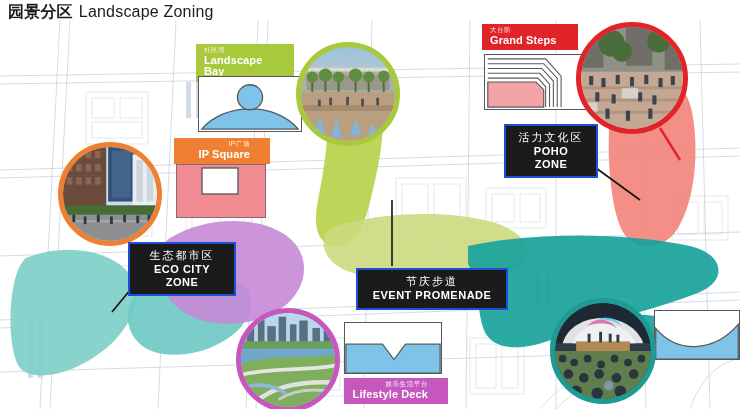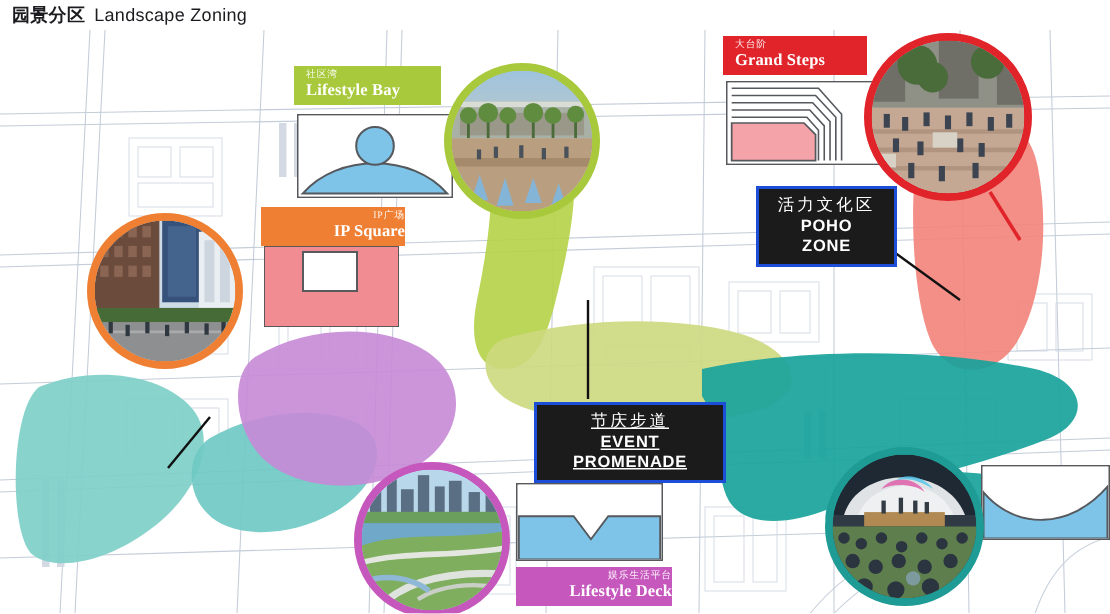--- a/index.html
+++ b/index.html
@@ -7,21 +7,21 @@
     width:740px;height:409px;overflow:hidden;
     background:#ffffff;
     font-family:"Liberation Sans","DejaVu Sans",sans-serif;
     position:relative;
   }
   #root{position:absolute;inset:0;width:740px;height:409px;overflow:hidden;background:#fff;}
 
   
   .title{
     position:absolute;left:8px;top:2px;
-    font-size:12px;font-weight:600;color:#1c1c20;
+    font-size:16px;font-weight:600;color:#1c1c20;
     letter-spacing:.2px;white-space:nowrap;
   }
   .title .cn{font-weight:600;}
   .title .en{font-weight:400;margin-left:6px;}
 
   
   .plan{position:absolute;left:0;top:20px;width:740px;height:389px;}
   .plan svg{display:block;}
 
   
@@ -34,21 +34,21 @@
   .bubble{
     position:absolute;border-radius:50%;overflow:hidden;
     box-sizing:border-box;
   }
   .bubble .photo{position:absolute;inset:0;border-radius:50%;overflow:hidden;}
   .bubble .photo svg{display:block;width:100%;height:100%;}
 
   
   .chip{
     position:absolute;box-sizing:border-box;
-    padding:3px 0 4px 8px;color:#fff;line-height:1.05;font-family:Liberation Serif, serif;
+    padding:3px 20px 4px 8px;color:#fff;line-height:1.05;
   }
   .chip .cn{display:block;font-size:6.5px;letter-spacing:.6px;opacity:.92;}
   .chip .en{display:block;font-size:11px;font-weight:700;letter-spacing:.1px;margin-top:1px;}
 
   
   .callout{
     position:absolute;box-sizing:border-box;
     background:#1b1b1b;color:#fff;text-align:center;
     padding:5px 10px 6px 10px;line-height:1.12;
     border:2px solid #1d4ed8;
@@ -185,21 +185,21 @@
       <path d="M140,278 L112,312" stroke="#111" stroke-width="1.6" fill="none"></path>
 
       <path d="M392,200 L392,266" stroke="#111" stroke-width="1.6" fill="none"></path>
 
       <path d="M660,128 L680,160" stroke="#e1232a" stroke-width="2.4" fill="none"></path>
     </svg>
   </div>
 
   <div class="chip" style="left:196px;top:44px;width:98px;background:#a8c93c;">
     <span class="cn">社区湾</span>
-    <span class="en">Lifestyle Bay</span>
+    <span class="en">Landscape Bay</span>
   </div>
   <div class="card" style="left:198px;top:76px;width:104px;height:56px;">
     <svg viewBox="0 0 104 56" xmlns="http://www.w3.org/2000/svg">
       <rect x="0" y="0" width="104" height="56" fill="#fff"></rect>
       <path d="M2,54 C26,26 78,26 102,54 Z" fill="#7ec4e8" stroke="#55585c" stroke-width="1.4"></path>
       <circle cx="52" cy="21" r="13" fill="#7ec4e8" stroke="#55585c" stroke-width="1.4"></circle>
     </svg>
   </div>
   <div class="bubble" style="left:296px;top:42px;width:104px;height:104px;border:5px solid #a8c93c;background:#a8c93c;">
     <div class="photo">
@@ -447,19 +447,23 @@
         </g>
       </svg>
     </div>
   </div>
 
   <div class="callout" style="left:504px;top:124px;width:94px;">
     <span class="cn">活力文化区</span>
     <span class="en">POHO ZONE</span>
   </div>
 
-
-  <div class="callout" style="left:356px;top:268px;width:128px;text-decoration:underline;">
+  <div class="callout" style="left:128px;top:242px;width:108px;">
+    <span class="cn">生态都市区</span>
+    <span class="en">ECO CITY ZONE</span>
+  </div>
+
+  <div class="callout" style="left:356px;top:268px;width:152px;">
     <span class="cn">节庆步道</span>
     <span class="en">EVENT PROMENADE</span>
   </div>
 
 </div>
 
 </body></html>

